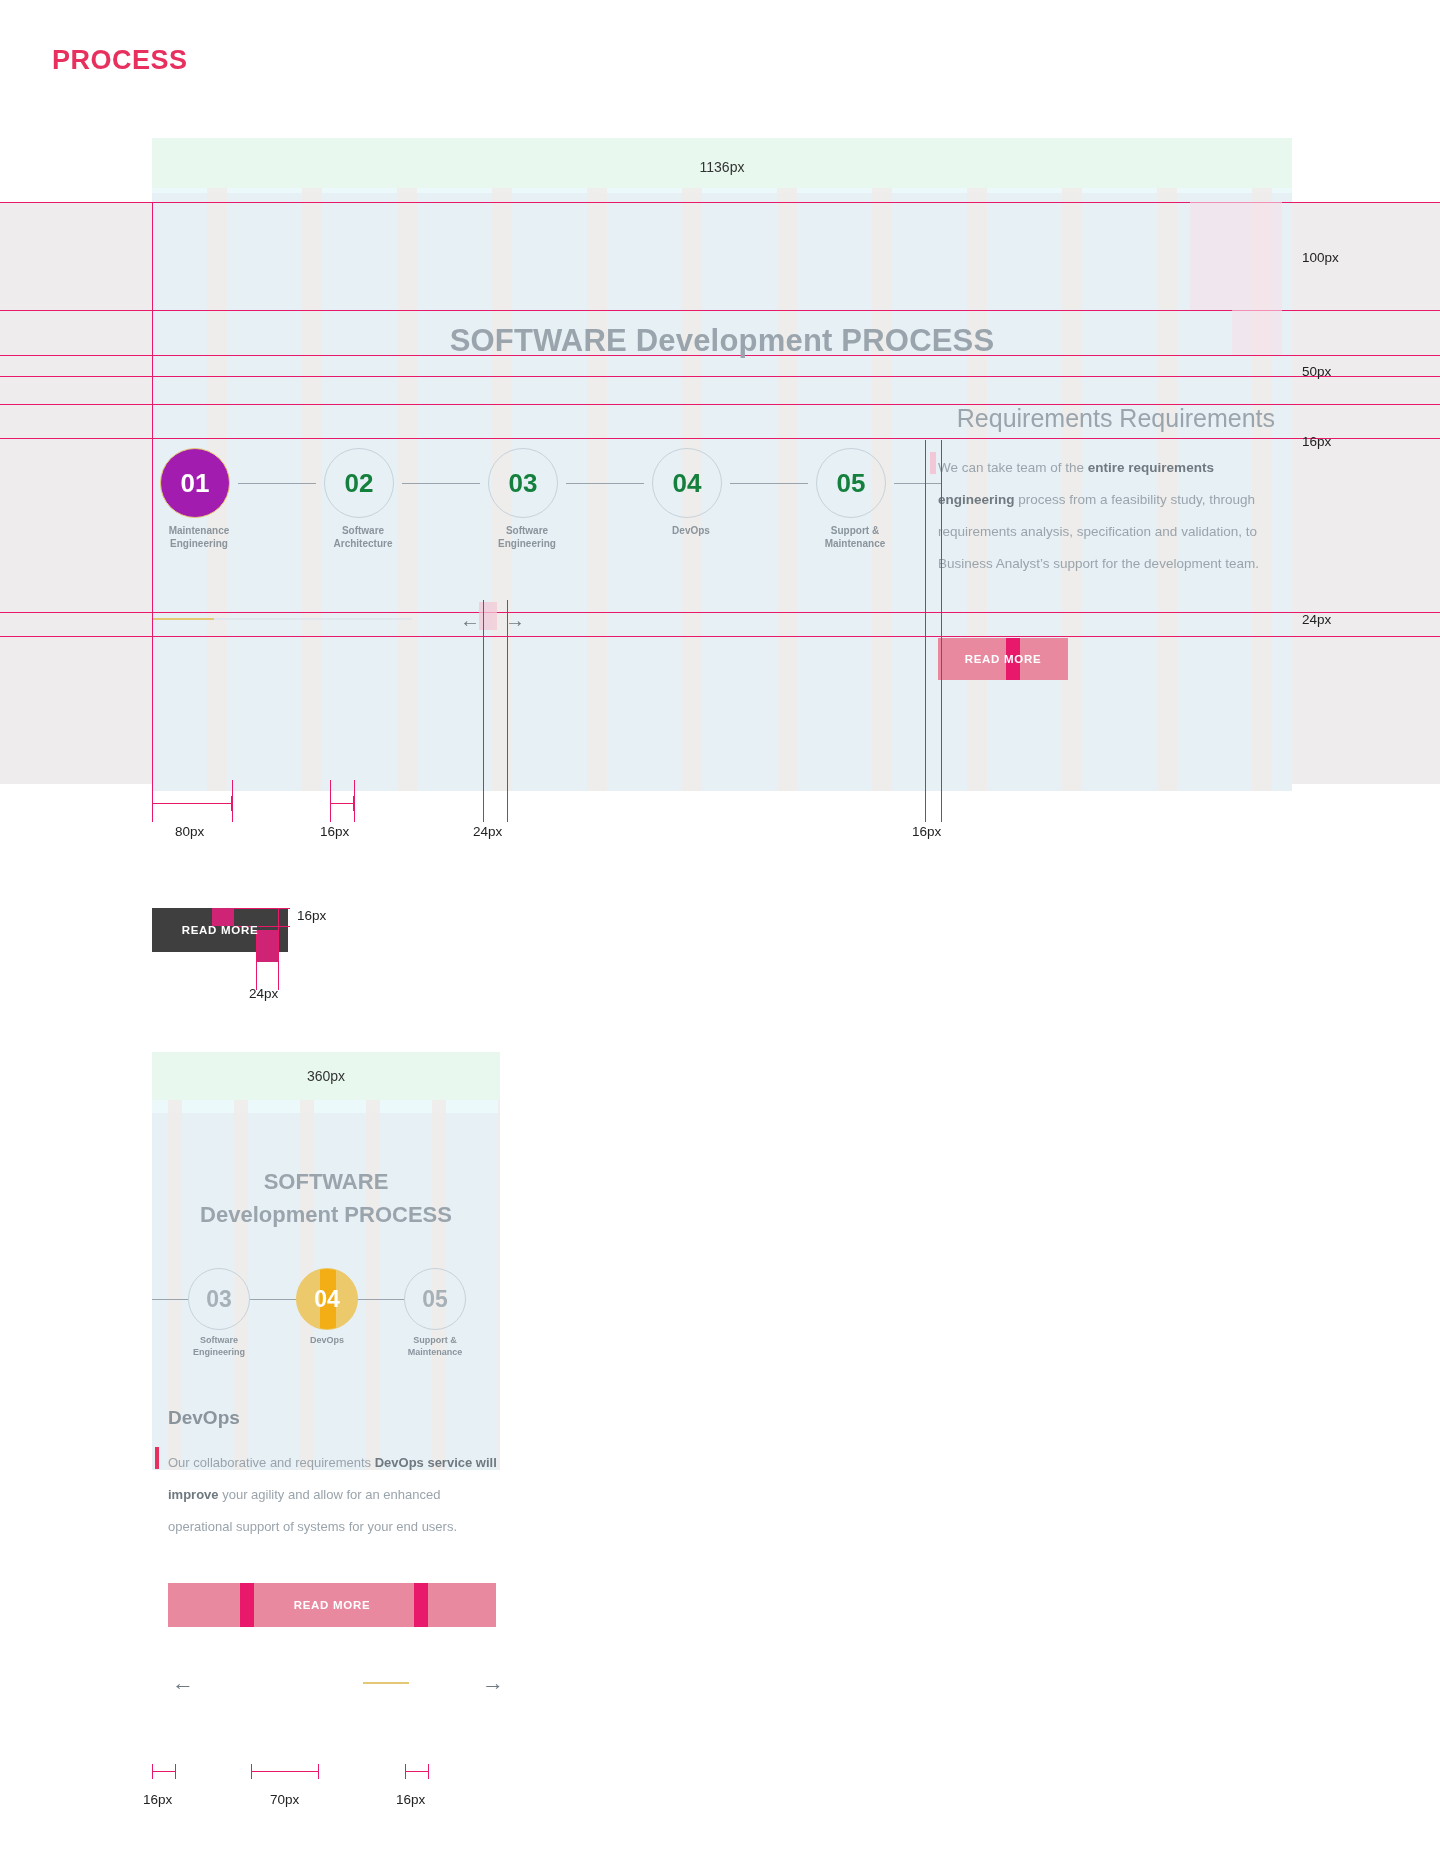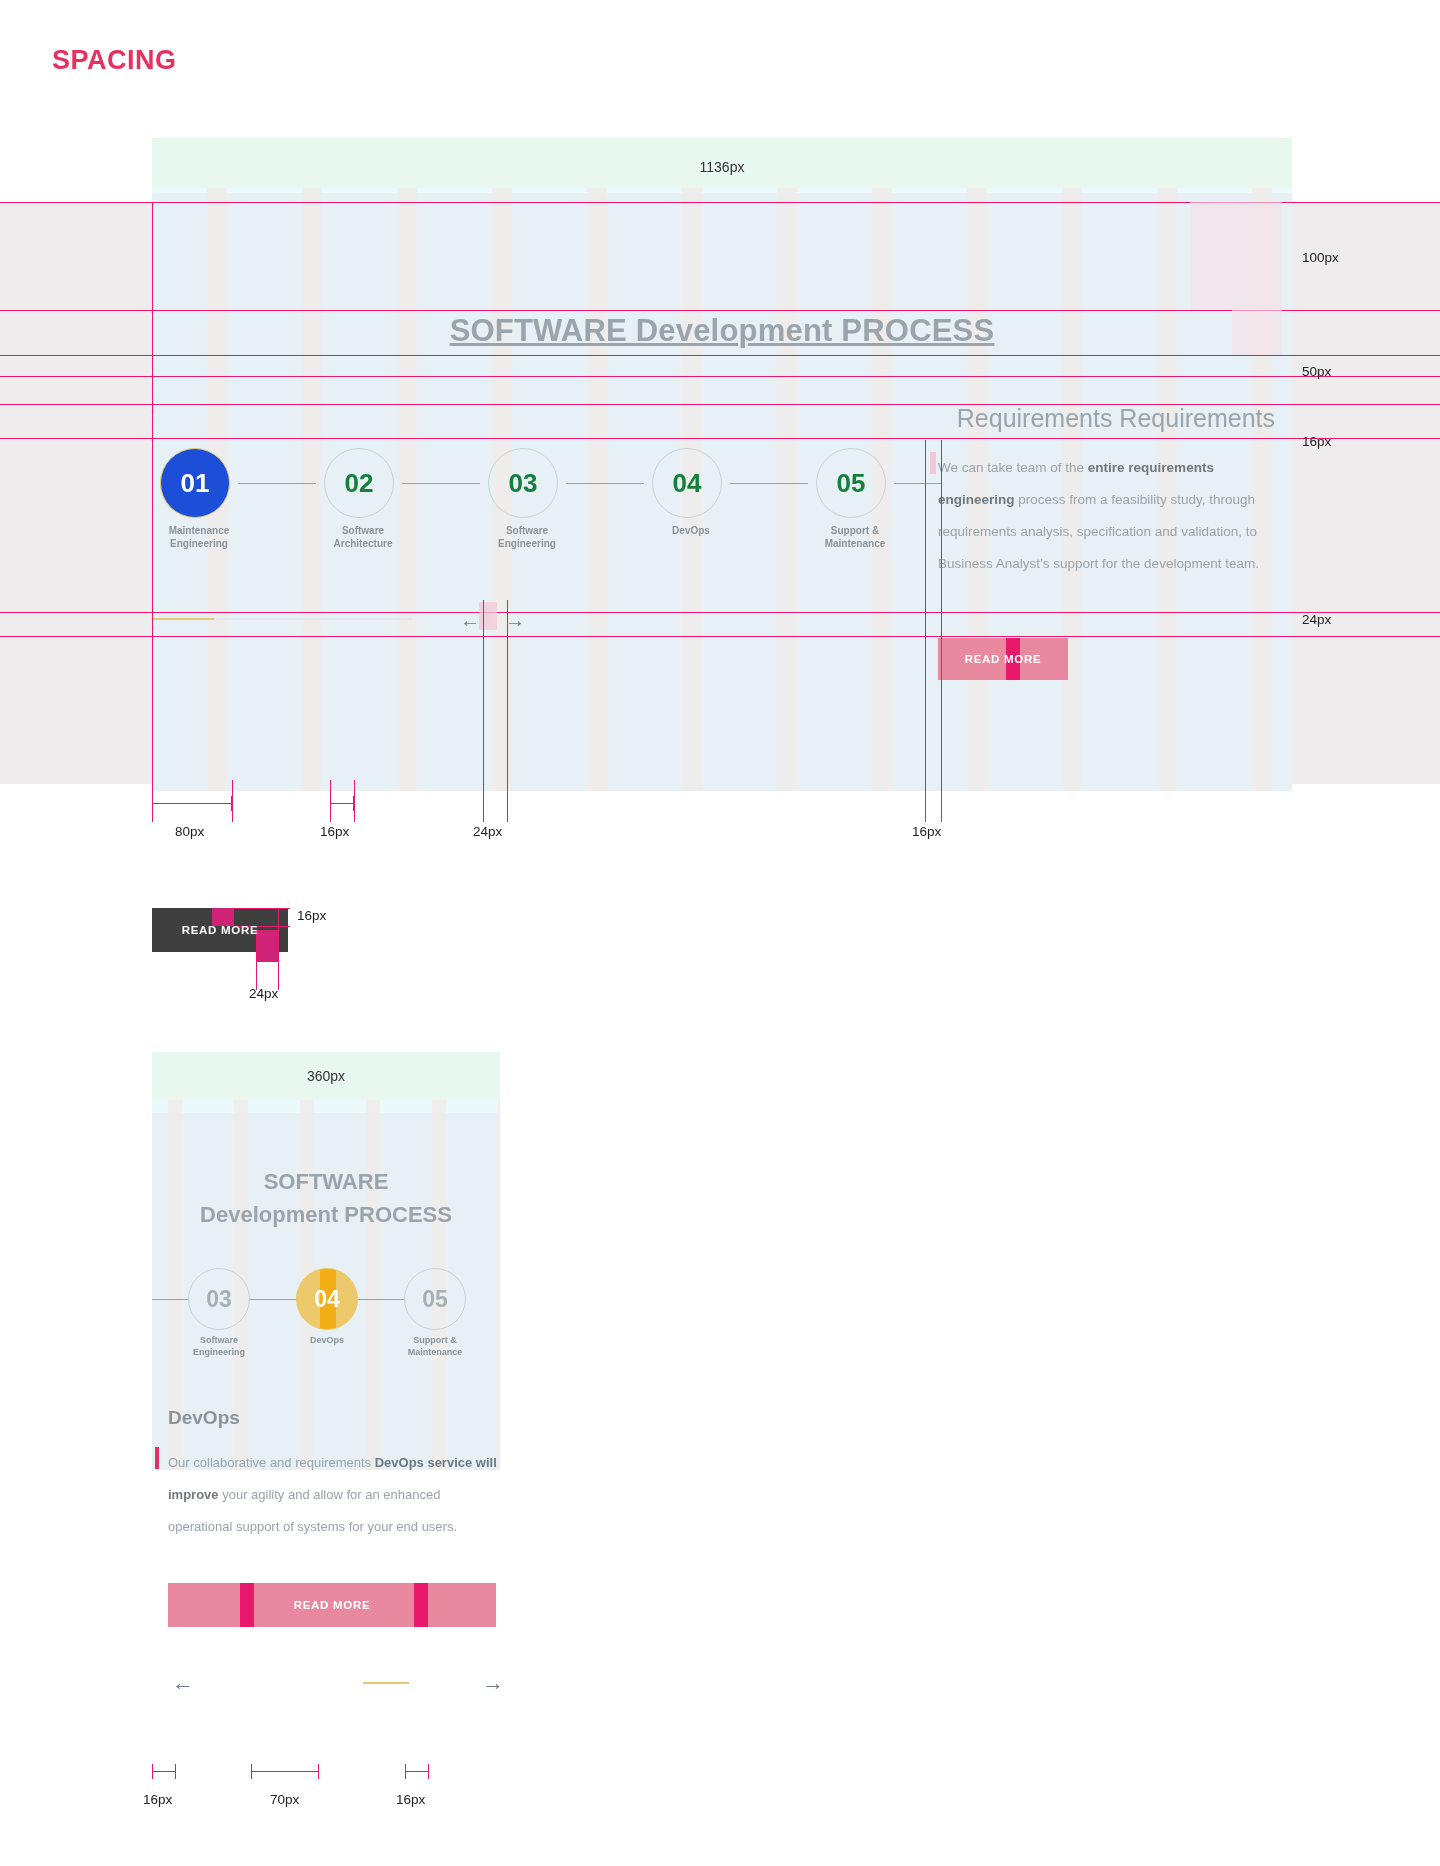--- a/index.html
+++ b/index.html
@@ -68,21 +68,21 @@
   .step { position:absolute; top:0; width:78px; height:70px; }
   .circle {
     width:70px; height:70px; border-radius:50%;
     display:flex; align-items:center; justify-content:center;
     font-size:26px; font-weight:bold;
     border:1px solid #c6d2d9;
     color:#15803d;
     background:transparent;
   }
   .circle.active {
-    background:#1d4ed8; border-color:#e5c873; color:#ffffff;
+    background:#a21caf; border-color:#e5c873; color:#ffffff;
   }
   .connector { position:absolute; top:35px; height:1px; background:#9aa4ac; }
   .step-label {
     position:absolute; top:76px; width:130px; left:-26px;
     text-align:center;
     font-size:10px; font-weight:bold; line-height:13px; color:#8a949c;
   }
 
   
   #dz-body {
@@ -165,21 +165,21 @@
   #mz-readmore {
     position:absolute; left:168px; top:1583px; width:328px; height:44px;
     background:#e9899f; color:#fff; font-size:11.5px; font-weight:bold; letter-spacing:.7px;
     display:flex; align-items:center; justify-content:center;
   }
   .mz-pad { position:absolute; top:0; width:14px; height:44px; background:#e8186a; }
 </style>
 </head>
 <body>
 
-<div id="page-title">SPACING</div>
+<div id="page-title">PROCESS</div>
 
 <div id="desktop-gray-bg"></div>
 
 <div class="measure-band" id="desktop-topband">
   <span>1136px</span>
 </div>
 <div id="desktop-topgrid">
     <div class="col-band" style="left: 55px; width: 20px;"></div>
     <div class="col-band" style="left: 150px; width: 20px;"></div>
     <div class="col-band" style="left: 245px; width: 20px;"></div>
@@ -219,21 +219,21 @@
 <div class="guide-h" style="top:612px;"></div>
 <div class="guide-h" style="top:636px;"></div>
 
 <div class="measure-label" style="left:1302px; top:250px;">100px</div>
 <div class="measure-label" style="left:1302px; top:364px;">50px</div>
 <div class="measure-label" style="left:1302px; top:434px;">16px</div>
 <div class="measure-label" style="left:1302px; top:612px;">24px</div>
 <div style="position:absolute;left:1190px;top:202px;width:92px;height:108px;background:#f7dfe9;opacity:.6;"></div>
 <div style="position:absolute;left:1232px;top:310px;width:50px;height:45px;background:#f7dfe9;opacity:.6;"></div>
 
-<div class="dz-heading" style="top:313px;text-decoration:underline;">SOFTWARE Development PROCESS</div>
+<div class="dz-heading" style="top:323px;">SOFTWARE Development PROCESS</div>
 <div class="dz-sub" style="left:915px; top:404px; width:360px; text-align:right;">Requirements Requirements</div>
 
 <div class="steps-row">
   <div class="step" style="left:8px;">
     <div class="circle active">
         <span>01</span>
       </div>
     <div class="step-label">
       <span>Maintenance</span><br>
       <span>Engineering</span>

